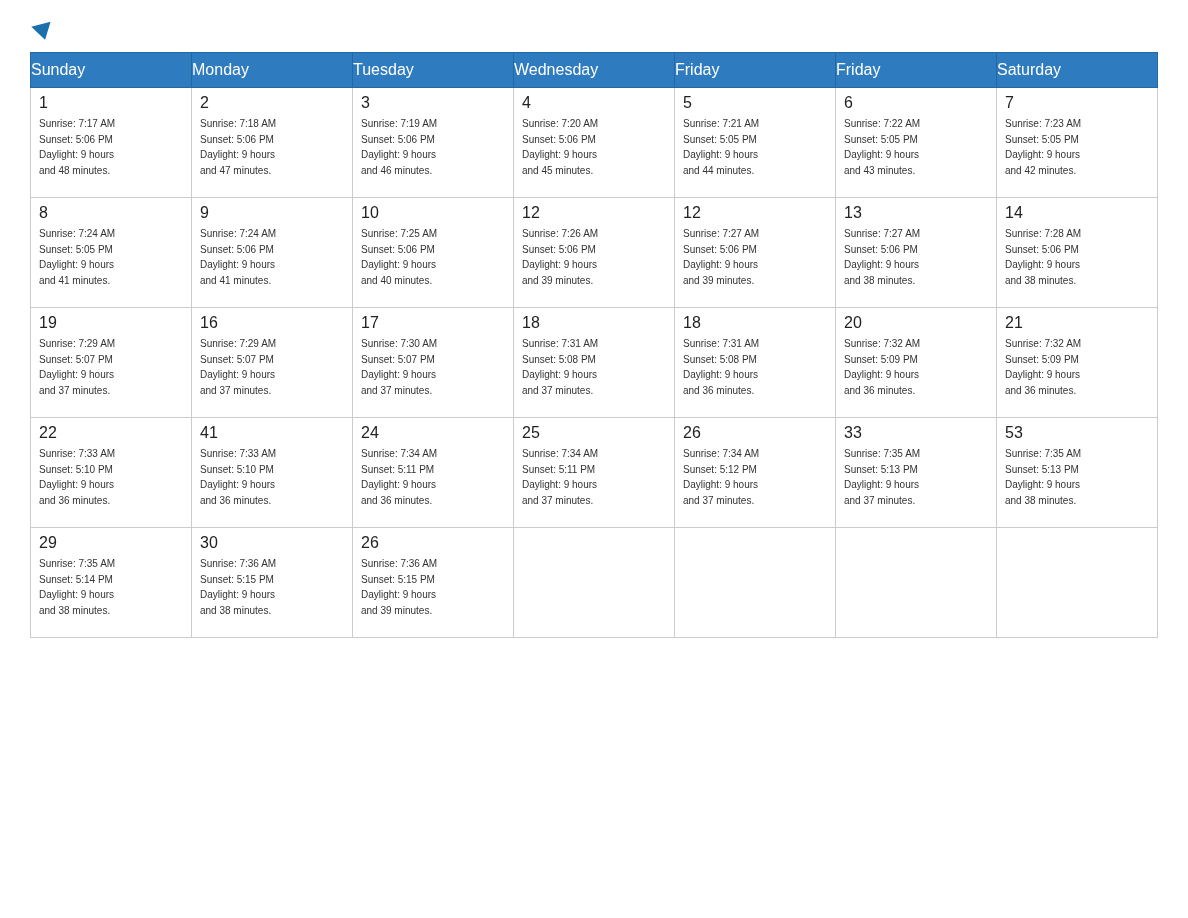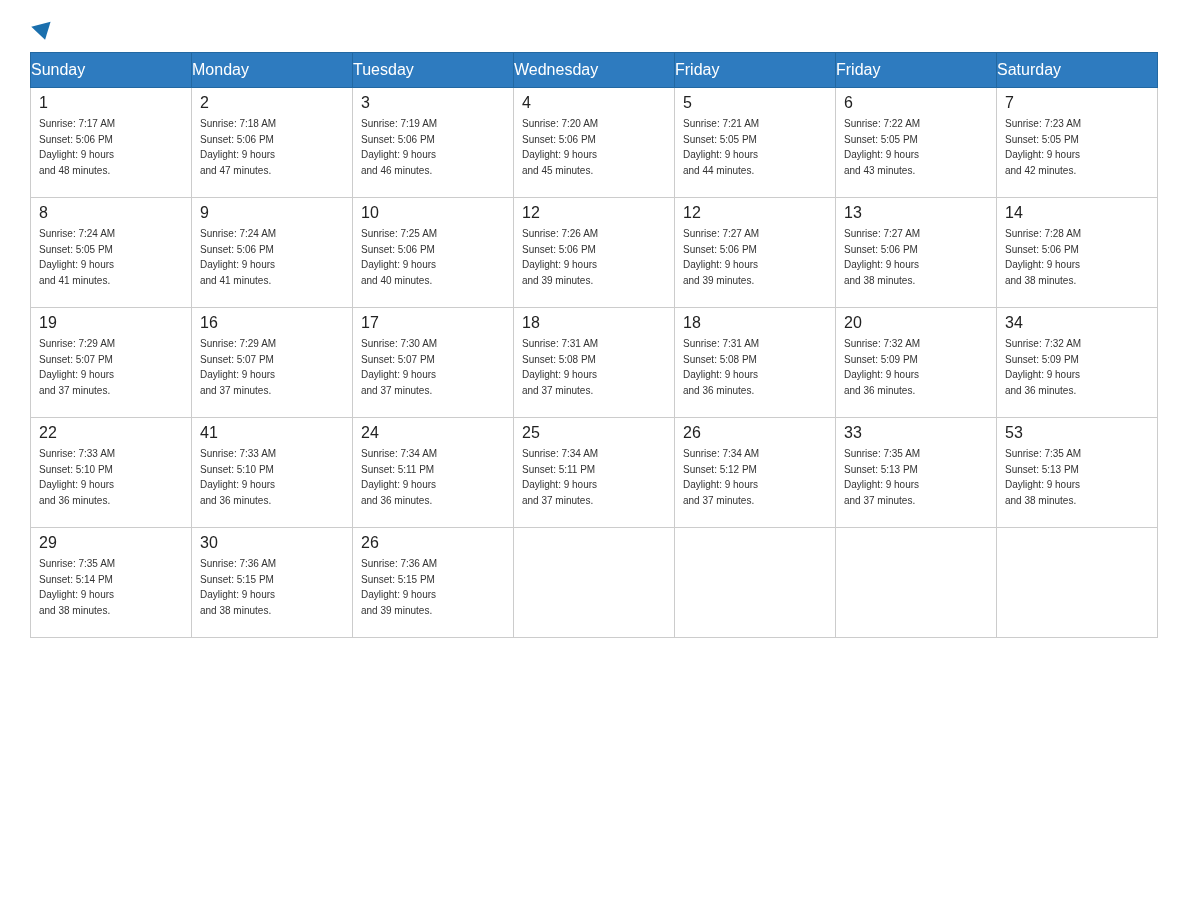--- a/index.html
+++ b/index.html
@@ -211,21 +211,21 @@
         </td>
         <td>
           <div class="day-number">18</div>
           <div class="day-info">Sunrise: 7:31 AM<br>Sunset: 5:08 PM<br>Daylight: 9 hours<br>and 36 minutes.</div>
         </td>
         <td>
           <div class="day-number">20</div>
           <div class="day-info">Sunrise: 7:32 AM<br>Sunset: 5:09 PM<br>Daylight: 9 hours<br>and 36 minutes.</div>
         </td>
         <td>
-          <div class="day-number">34</div>
+          <div class="day-number">21</div>
           <div class="day-info">Sunrise: 7:32 AM<br>Sunset: 5:09 PM<br>Daylight: 9 hours<br>and 36 minutes.</div>
         </td>
       </tr>
       <tr>
         <td>
           <div class="day-number">22</div>
           <div class="day-info">Sunrise: 7:33 AM<br>Sunset: 5:10 PM<br>Daylight: 9 hours<br>and 36 minutes.</div>
         </td>
         <td>
           <div class="day-number">41</div>

